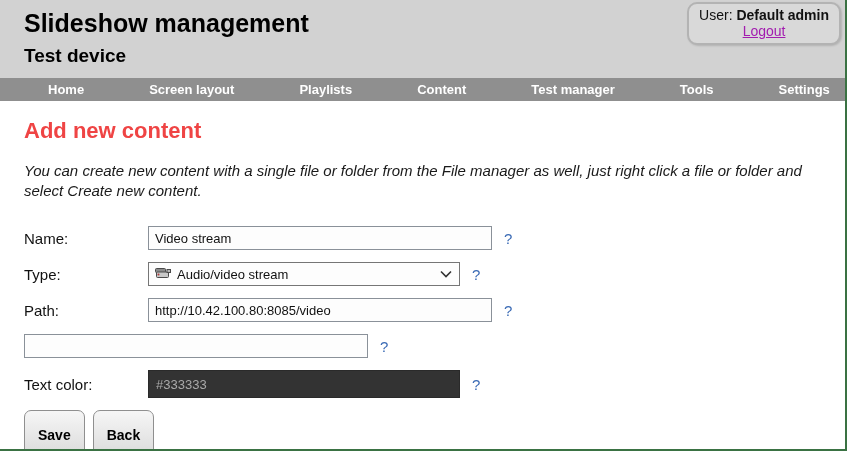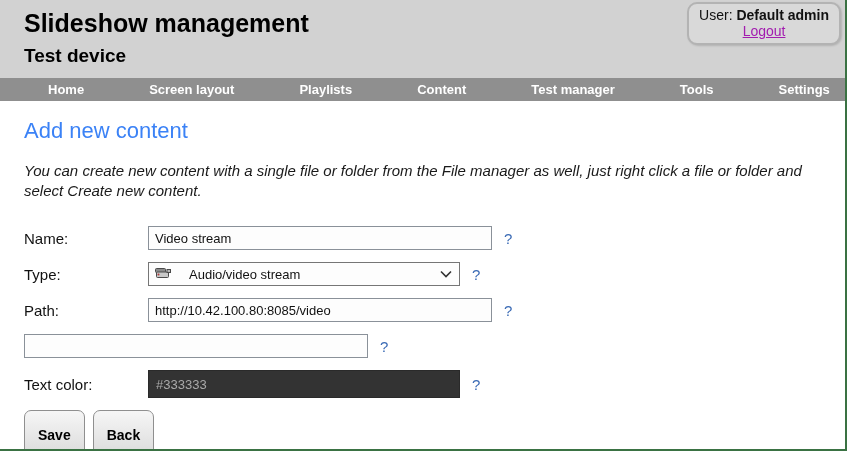--- a/index.html
+++ b/index.html
@@ -74,22 +74,22 @@
     cursor: pointer;
     white-space: nowrap;
     padding-left: 30px;
   }
 
   
   .main { padding: 17px 24px 0; }
   .page-heading {
     margin: 0 0 17px 0;
     font-size: 22px;
-    font-weight: normal;
-    color: #3b82f6;
+    font-weight: bold;
+    color: #ef4444;
   }
   .description {
     margin: 0 0 25px 0;
     font-style: italic;
     font-size: 15px;
     line-height: 20px;
     max-width: 818px;
     color: #1a1a1a;
   }
 
@@ -114,21 +114,21 @@
     color: #111;
   }
   .select-box {
     width: 312px;
     height: 24px;
     border: 1px solid #767676;
     background: #fdfdfd;
     display: flex;
     align-items: center;
     padding: 0 7px 0 6px;
-    gap: 18px;
+    gap: 6px;
     font-size: 13px;
     cursor: pointer;
   }
   .select-box .select-value { flex: 1 1 auto; }
   .select-box .chevron { flex: 0 0 auto; display: flex; align-items: center; }
   .color-input {
     width: 312px;
     height: 28px;
     background: #333333;
     border: 1px solid #2a2a2a;

